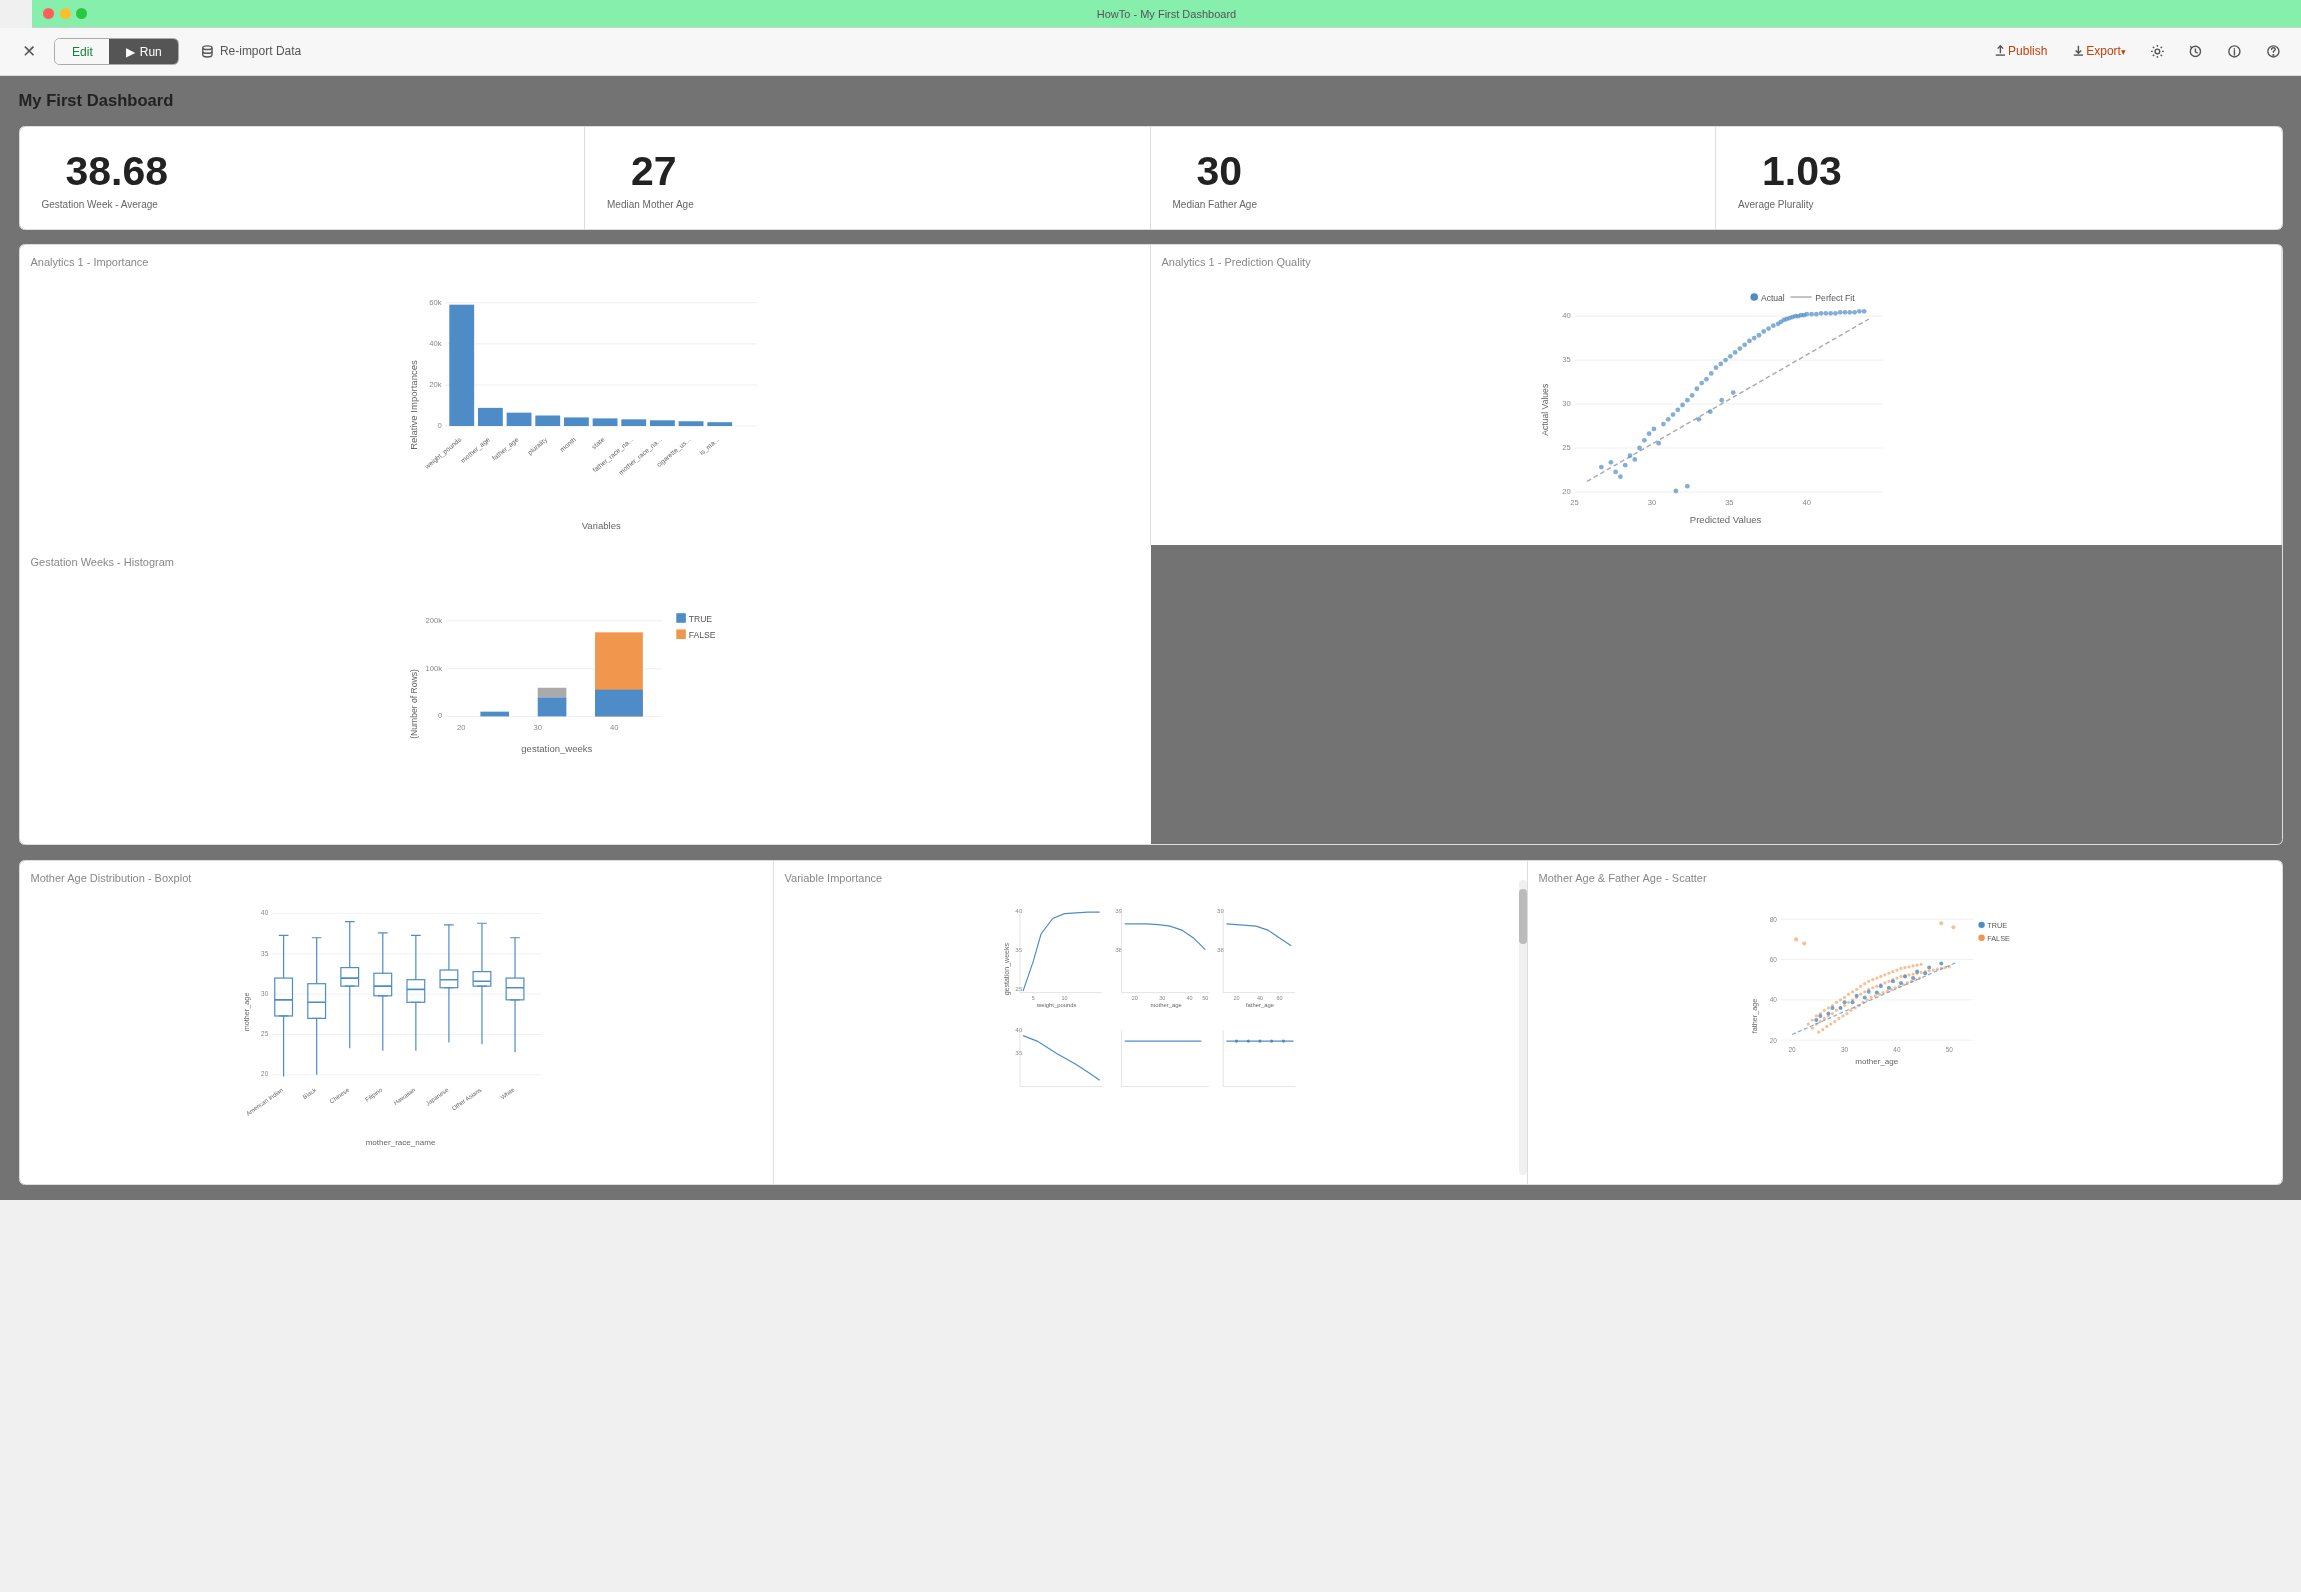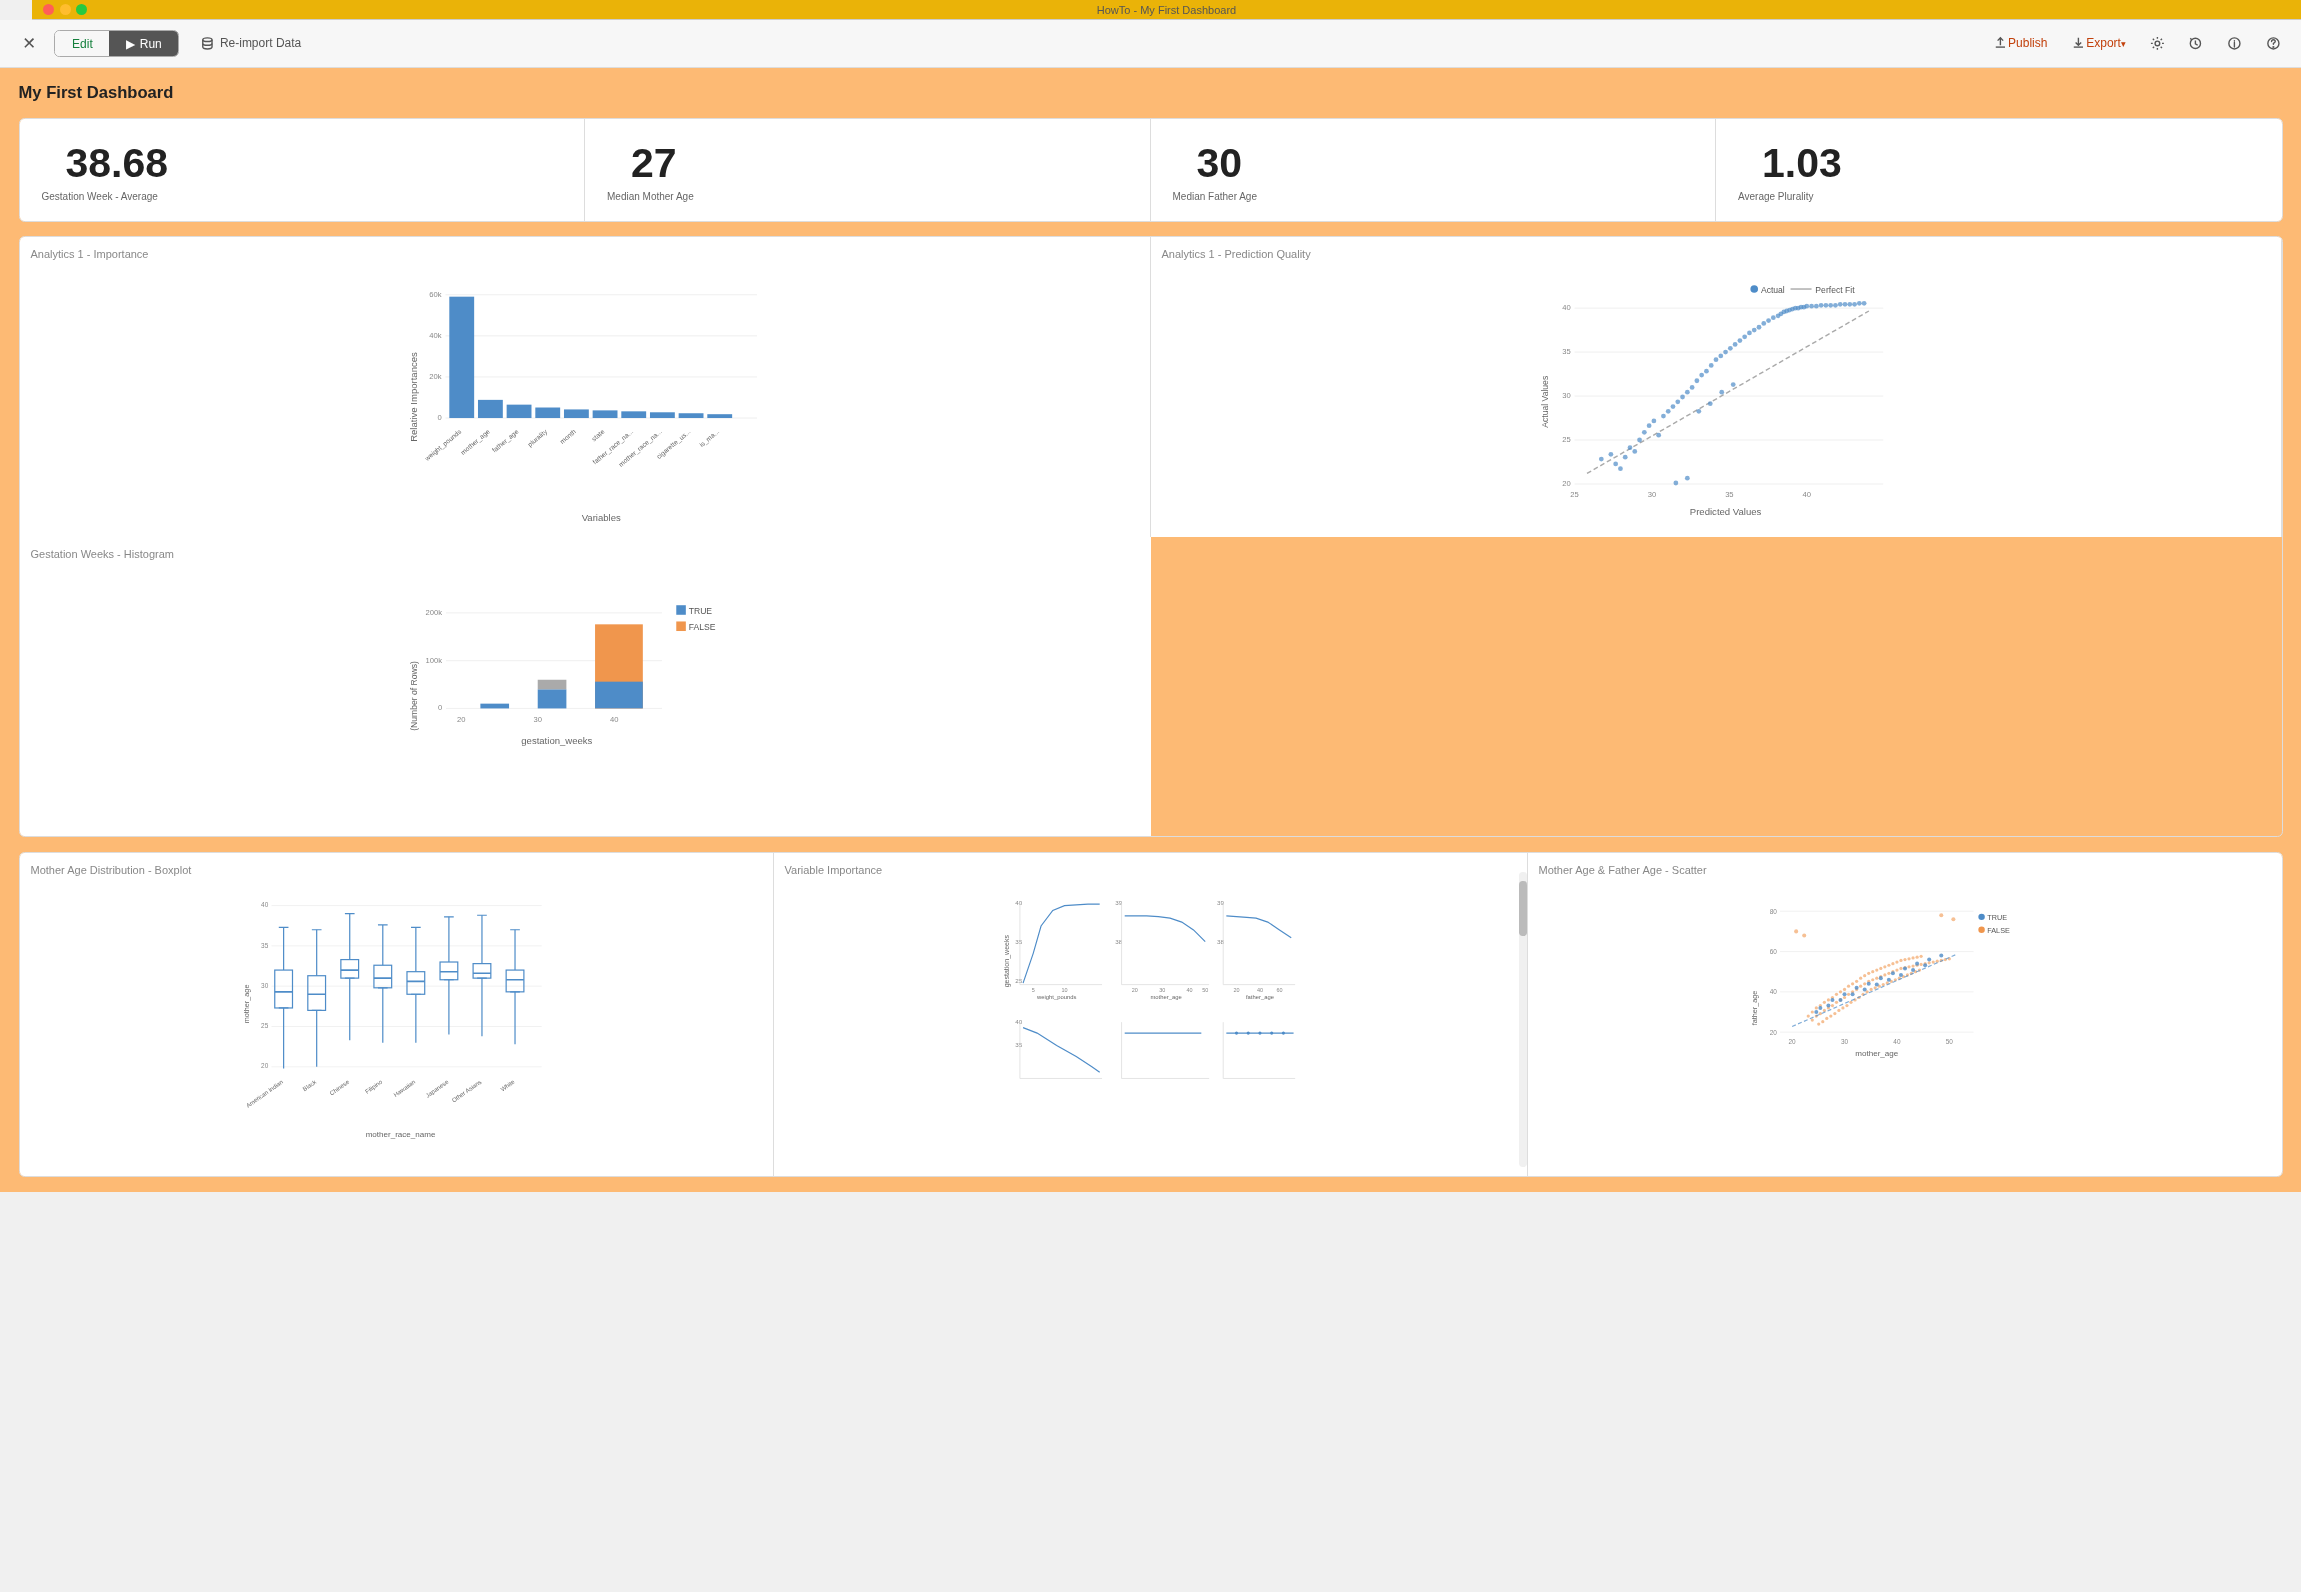--- a/index.html
+++ b/index.html
@@ -3,23 +3,23 @@
   <meta charset="utf-8">
   <style>
     * { box-sizing: border-box; margin: 0; padding: 0; }
     body {
       font-family: -apple-system, BlinkMacSystemFont, 'Helvetica Neue', Arial, sans-serif;
       background: #f0f0f0;
       color: #333;
       font-size: 12px;
     }
     .title-bar {
-      background: #eab308;
+      background: #86efac;
       border-bottom: 0.9px solid #ccc;
-      height: 20px;
+      height: 28px;
       display: flex;
       align-items: center;
       justify-content: center;
       position: relative;
       margin-left: 32px;
     }
     .title-bar-title {
       font-size: 11px;
       color: #555;
       font-weight: 500;
@@ -107,21 +107,21 @@
       display: flex;
       align-items: center;
       gap: 0;
       padding: 3.7px 5.5px;
     }
     .toolbar-icon-btn svg {
       width: 14.8px; height: 14.8px;
     }
 
     .main-content {
-      background: #fdba74;
+      background: #737373;
       padding: 14.8px 18.5px;
     }
     .dashboard-title {
       font-size: 16.6px;
       font-weight: 700;
       color: #222;
       margin-bottom: 14.8px;
     }
 
     

